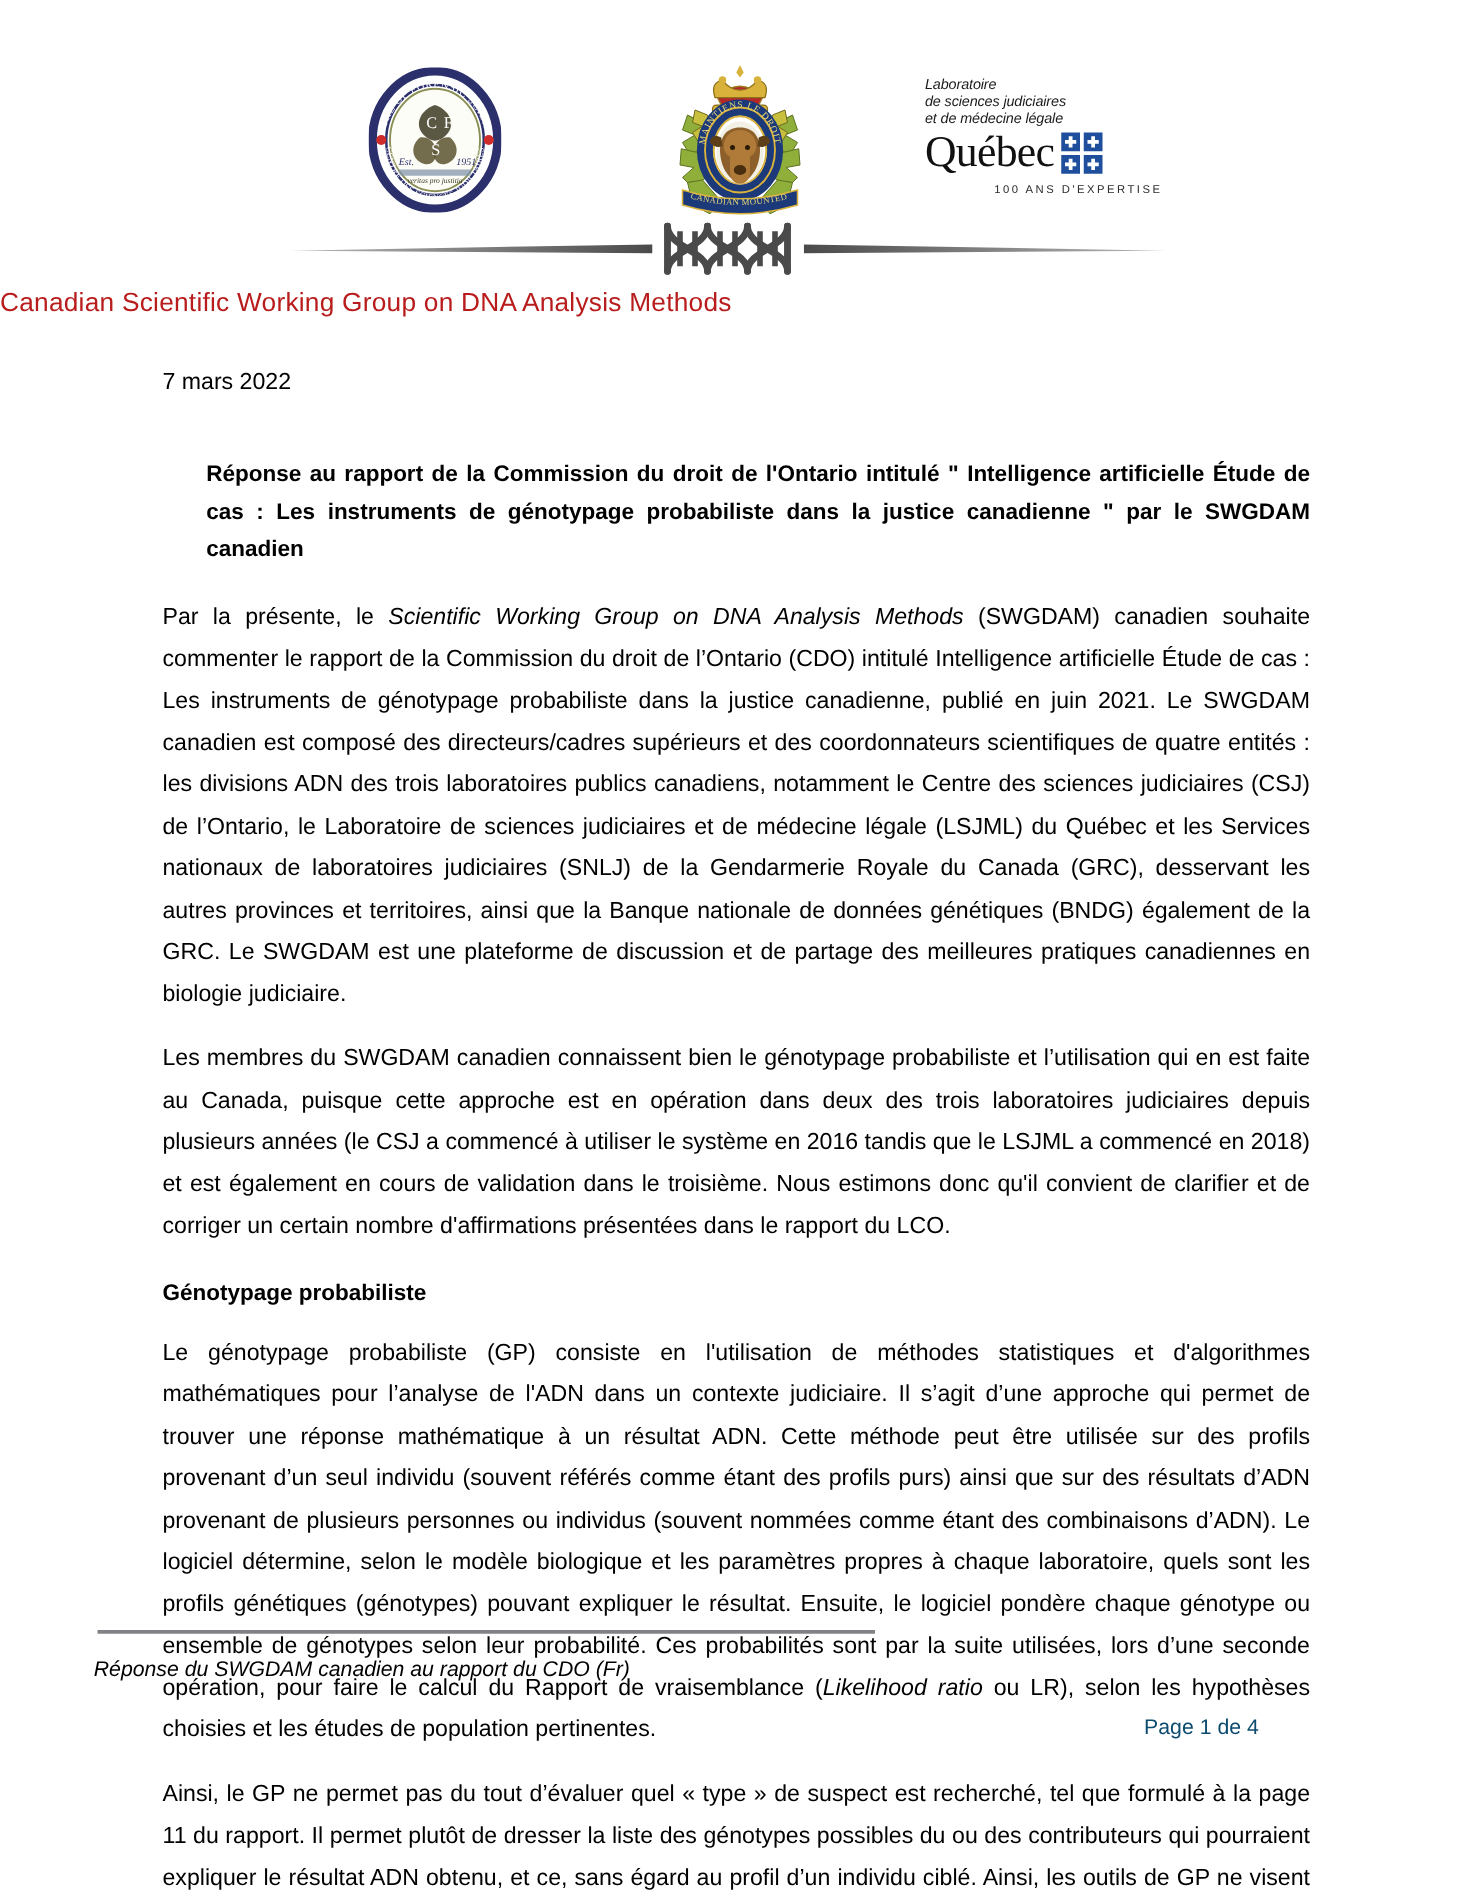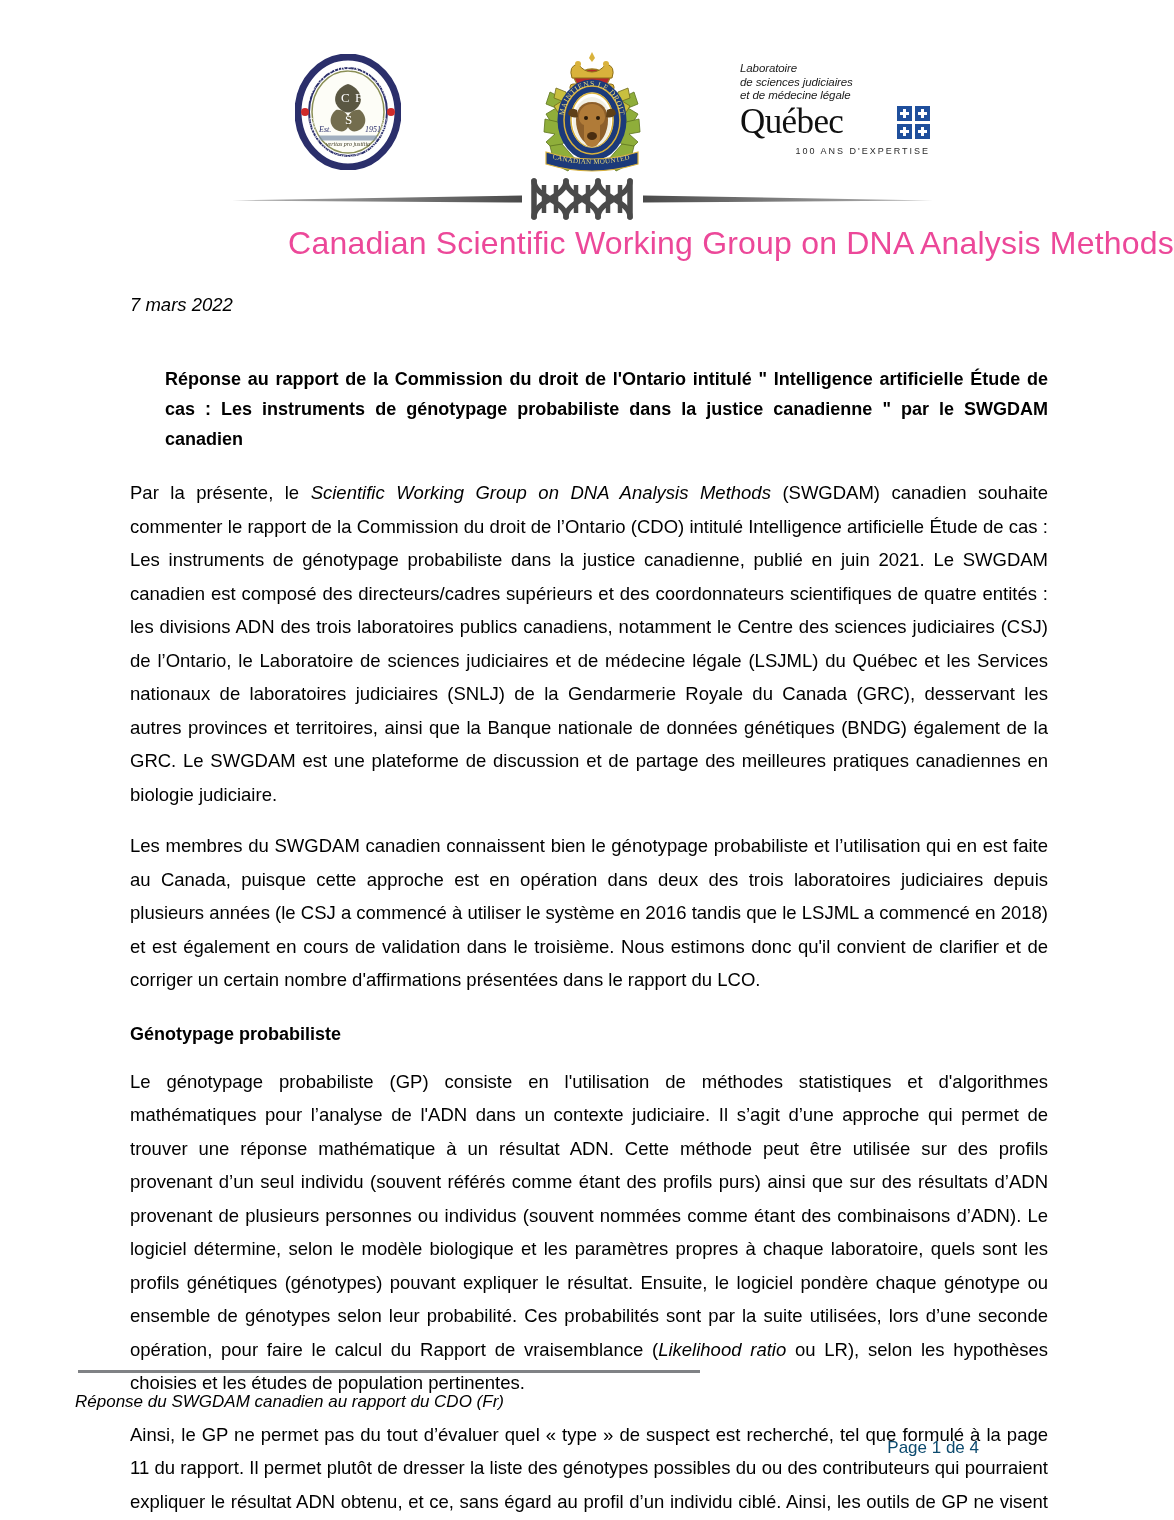--- a/index.html
+++ b/index.html
@@ -70,21 +70,20 @@
     font-weight: normal;
     font-size: 11.5px;
     line-height: 13.5px;
     color: #1a1a1a;
     letter-spacing: -0.1px;
   }
   .qc-word-row {
     display: flex;
     align-items: center;
     margin-top: 1px;
-    justify-content: space-between;
   }
   .qc-word {
     font-family: "Liberation Serif", serif;
     font-size: 35px;
     line-height: 35px;
     color: #111111;
     letter-spacing: -0.6px;
   }
   .qc-flag {
     display: grid;
@@ -148,40 +147,39 @@
     width: 130px;
     height: 48px;
   }
   .dna-mark svg { display: block; }
 
   .org-title {
     position: absolute;
     left: 0;
     top: 228px;
     width: 1174px;
-    text-align: right;
+    text-align: left;
     font-family: "Liberation Sans", sans-serif;
-    font-size: 32px;
+    font-size: 21px;
     line-height: 30px;
-    color: #ec4899;
+    color: #b91c1c;
     letter-spacing: 0.2px;
   }
 
   
   .content {
     position: absolute;
     left: 130px;
     top: 292px;
     width: 918px;
   }
   .doc-date {
     font-size: 18.5px;
     line-height: 26px;
     margin-bottom: 46px;
-    font-style: italic;
   }
   .doc-title {
     font-size: 18px;
     font-weight: bold;
     line-height: 30px;
     text-align: justify;
     margin-bottom: 22px;
     margin-left: 35px;
   }
   p.para {
@@ -196,23 +194,24 @@
     font-weight: bold;
     line-height: 30px;
     margin: 22px 0 16px 0;
   }
   .it { font-style: italic; }
 
   
   .footer {
     position: absolute;
     left: 0;
-    top: 1370px;
+    top: 1304px;
     width: 1103px;
     height: 120px;
+    padding-left: 28px;
   }
   .footer-rule {
     position: absolute;
     left: 78px;
     top: 0px;
     width: 622px;
     height: 3px;
     background: #808285;
   }
   .footer-text {

